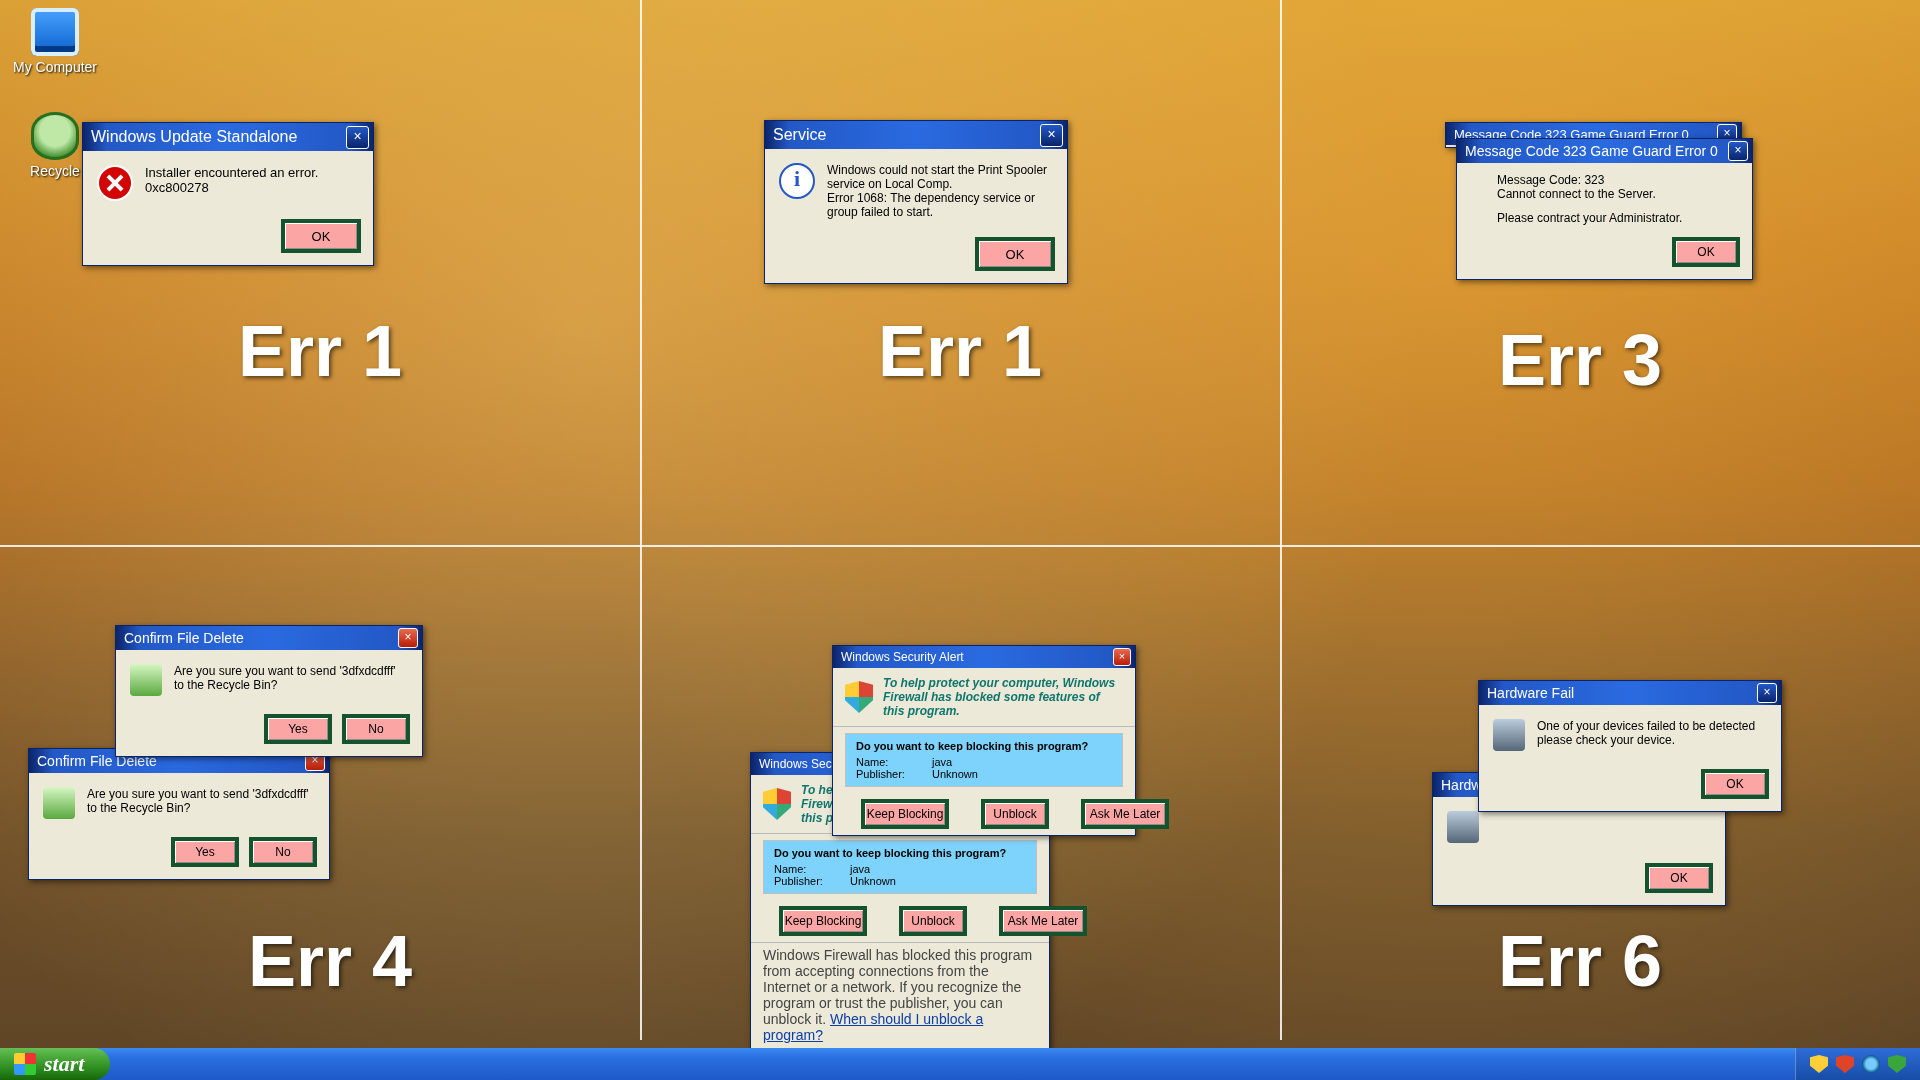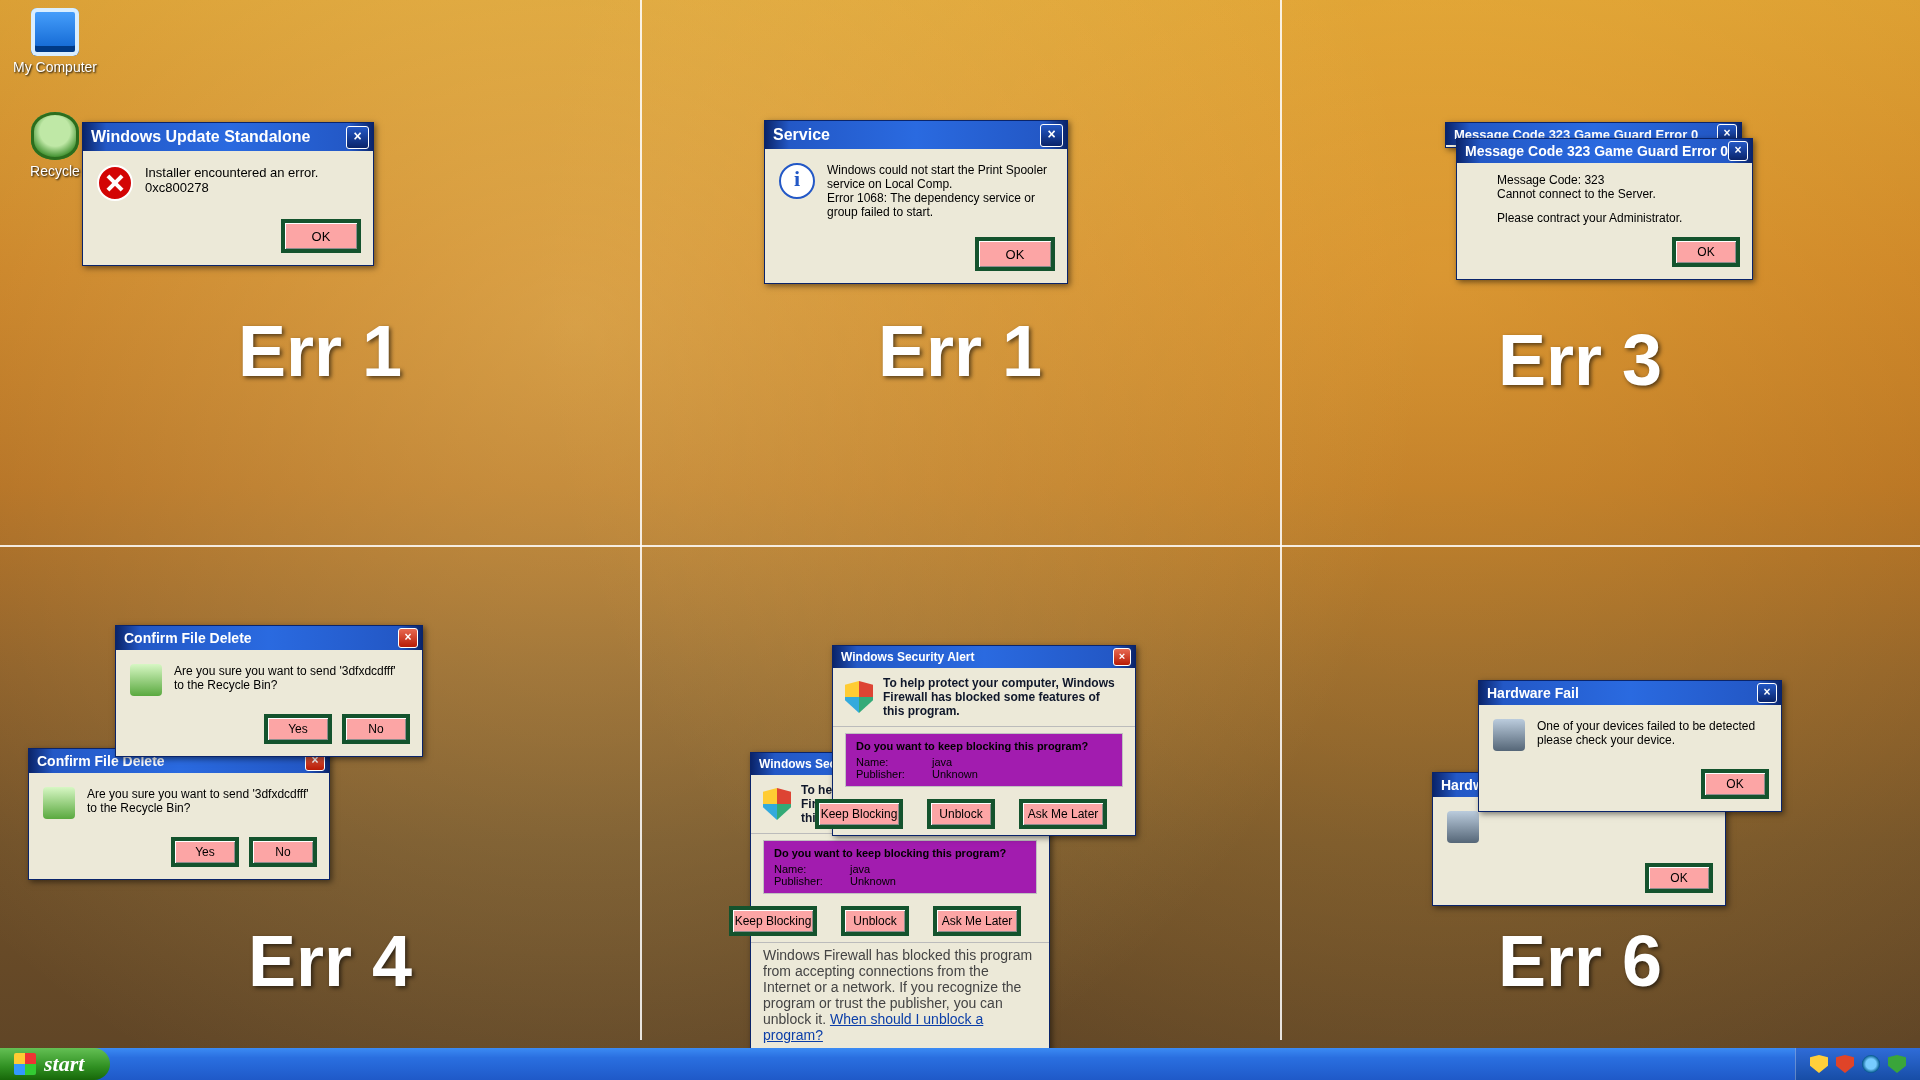--- a/index.html
+++ b/index.html
@@ -32,21 +32,21 @@
     border-radius:50%/40%;box-shadow:inset 0 0 0 3px #2c6d1d;}
   
   .dialog{position:absolute;background:#ece9d8;border:1px solid #0a246a;
     box-shadow:2px 2px 6px rgba(0,0,0,.5);}
   .dialog.shadowed::before{
     content:"";position:absolute;inset:0;z-index:-1;
     transform:translate(8px,10px);background:rgba(20,20,60,.4);
     border:1px solid rgba(0,0,0,.5);
   }
   .titlebar{height:28px;display:flex;align-items:center;
-    padding:0 4px 0 8px;color:#fff;font-size:16px;font-weight:bold;
+    padding:0 4px 0 8px;color:#fff;font-size:16px;font-weight:normal;
     background:linear-gradient(90deg,#0a246a 0%,#2358c6 8%,#2a6ae0 50%,#2358c6 92%,#0a246a 100%);}
   .titlebar .ttxt{flex:1;overflow:hidden;text-overflow:ellipsis;white-space:nowrap;}
   .closebox{width:21px;height:21px;border:1px solid #fff;
     background:linear-gradient(#2358c6,#0a246a);border-radius:3px;
     color:#fff;font-size:14px;line-height:18px;text-align:center;}
   .closebox.red{background:linear-gradient(#e86a52,#b81b05);border-color:#fff;}
   .body{padding:14px 16px 12px 14px;font-size:13px;color:#000;}
   .body-row{display:flex;gap:12px;align-items:flex-start;}
   .icon32{width:32px;height:32px;flex:0 0 32px;}
   .icon-error{border-radius:50%;background:#d30404;border:2px solid #fff;position:relative;}
@@ -63,26 +63,26 @@
     flex:0 0 28px;}
   .btnrow{display:flex;justify-content:flex-end;gap:10px;padding:6px 12px 12px;}
   .btn{min-width:72px;height:26px;font-size:13px;
     border:4px solid #14532d;background:#fca5a5;
     box-shadow:inset 1px 1px 0 #fff,inset -1px -1px 0 #8d8d8d;
     display:flex;align-items:center;justify-content:center;}
   .btn.sm{min-width:60px;height:22px;font-size:12px;}
   
   .wsa-banner{display:flex;gap:10px;align-items:center;
     background:#ece9d8;padding:8px 12px;font-size:12px;border-bottom:1px solid #bbb;}
-  .wsa-banner b{color:#0f172a;}
-  .wsa-block{background:#a21caf;border:1px solid #c0c0c0;margin:6px 12px;padding:6px 10px;font-size:11px;}
+  .wsa-banner b{color:#0f766e;font-style:italic;}
+  .wsa-block{background:#7dd3fc;border:1px solid #c0c0c0;margin:6px 12px;padding:6px 10px;font-size:11px;}
   .wsa-block .q{font-weight:bold;margin-bottom:4px;}
   .wsa-kv{display:flex;gap:6px;}
   .wsa-kv .k{width:70px;}
-  .wsa-btnrow{display:flex;justify-content:flex-end;gap:24px;padding:6px 28px 6px;}
+  .wsa-btnrow{display:flex;justify-content:flex-start;gap:32px;padding:6px 28px 6px;}
   .wsa-foot{font-size:14px;color:#444;padding:4px 12px 8px;border-top:1px solid #bbb;}
   .wsa-foot a{color:#0b3ea8;text-decoration:underline;}
   
   #taskbar{position:absolute;left:0;right:0;bottom:0;height:32px;
     background:linear-gradient(#3b8bf4 0%,#2a6fe0 30%,#1f59c8 100%);
     display:flex;align-items:stretch;color:#fff;}
   #startbtn{padding:0 26px 0 14px;font:italic bold 22px/40px Tahoma;
     background:linear-gradient(#64c054 0%,#2f8f21 60%,#176709 100%);
     border-top-right-radius:20px;border-bottom-right-radius:20px;
     display:flex;align-items:center;gap:8px;}

